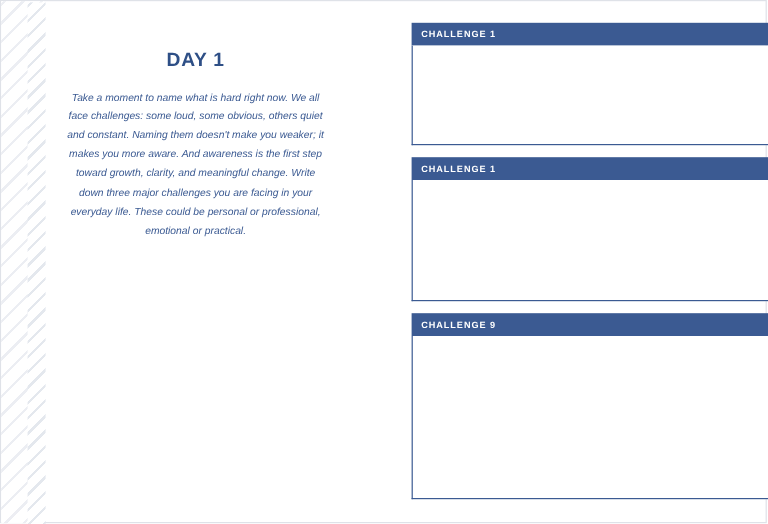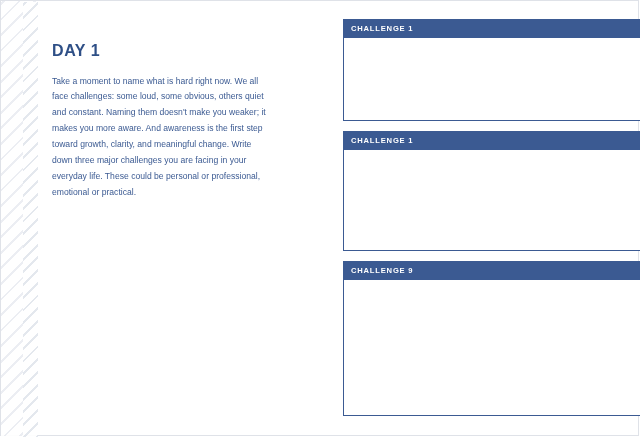--- a/index.html
+++ b/index.html
@@ -75,28 +75,30 @@
     top: 42px;
     width: 222px;
   }
   .day-title {
     font-size: 16px;
     font-weight: bold;
     letter-spacing: 0.6px;
     color: #2e4f86;
     margin: 0 0 14px 0;
     line-height: 1.1;
+    text-align: center;
   }
   .body-copy {
     font-size: 8.6px;
     line-height: 1.85;
     color: #3b5a92;
     margin: 0;
     font-weight: normal;
-    text-align: left;
+    text-align: center;
+    font-style: italic;
   }
 
   
   .right-col {
     position: absolute;
     left: 343px;
     top: 19px;
     width: 322px;
   }
 

